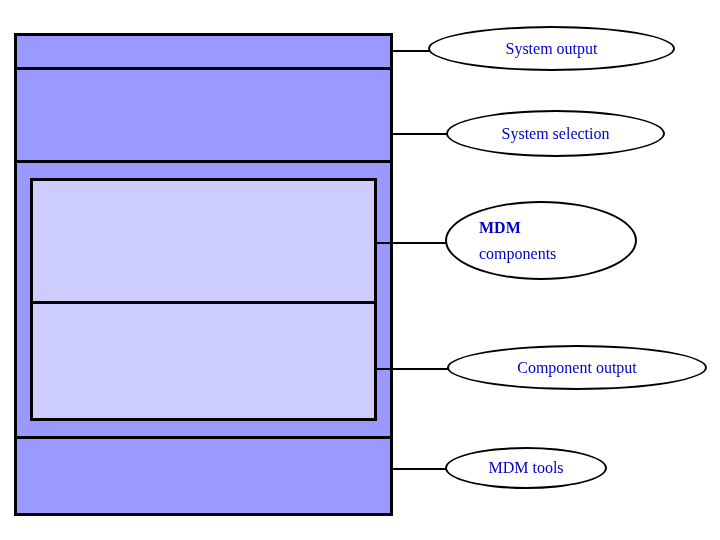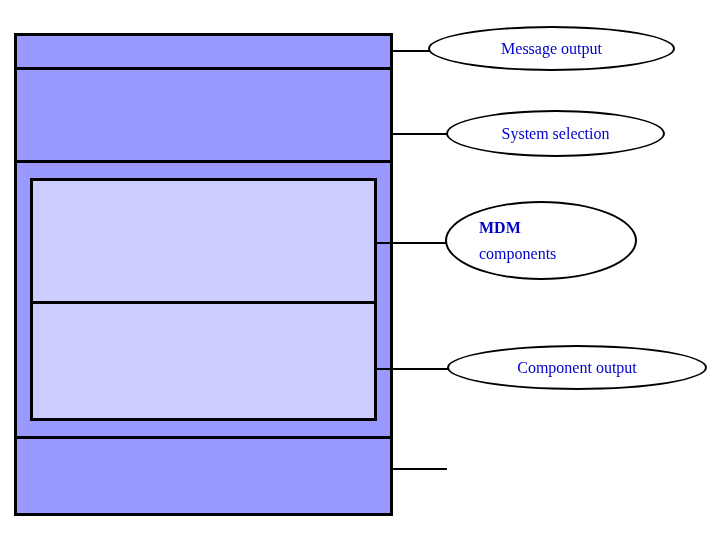--- a/index.html
+++ b/index.html
@@ -114,32 +114,35 @@
     <div class="panel-row row-tools"></div>
   </div>
 
   <div class="connector c-message"></div>
   <div class="connector c-system"></div>
   <div class="connector c-components"></div>
   <div class="connector c-details"></div>
   <div class="connector c-tools"></div>
 
   <div class="ellipse e-message">
-    <span>Message output</span>
+    <span>System output</span>
   </div>
 
   <div class="ellipse e-system">
     <span>System selection</span>
   </div>
 
   <div class="ellipse e-components">
     <span class="two-line">
       <span style="display:block;font-weight:bold;">MDM</span>
       <span style="display:block;font-family:Liberation Serif, serif;">components</span>
     </span>
   </div>
 
   <div class="ellipse e-details">
     <span>Component output</span>
   </div>
 
+  <div class="ellipse e-tools">
+    <span>MDM tools</span>
+  </div>
 
 </div>
 
 </body></html>

